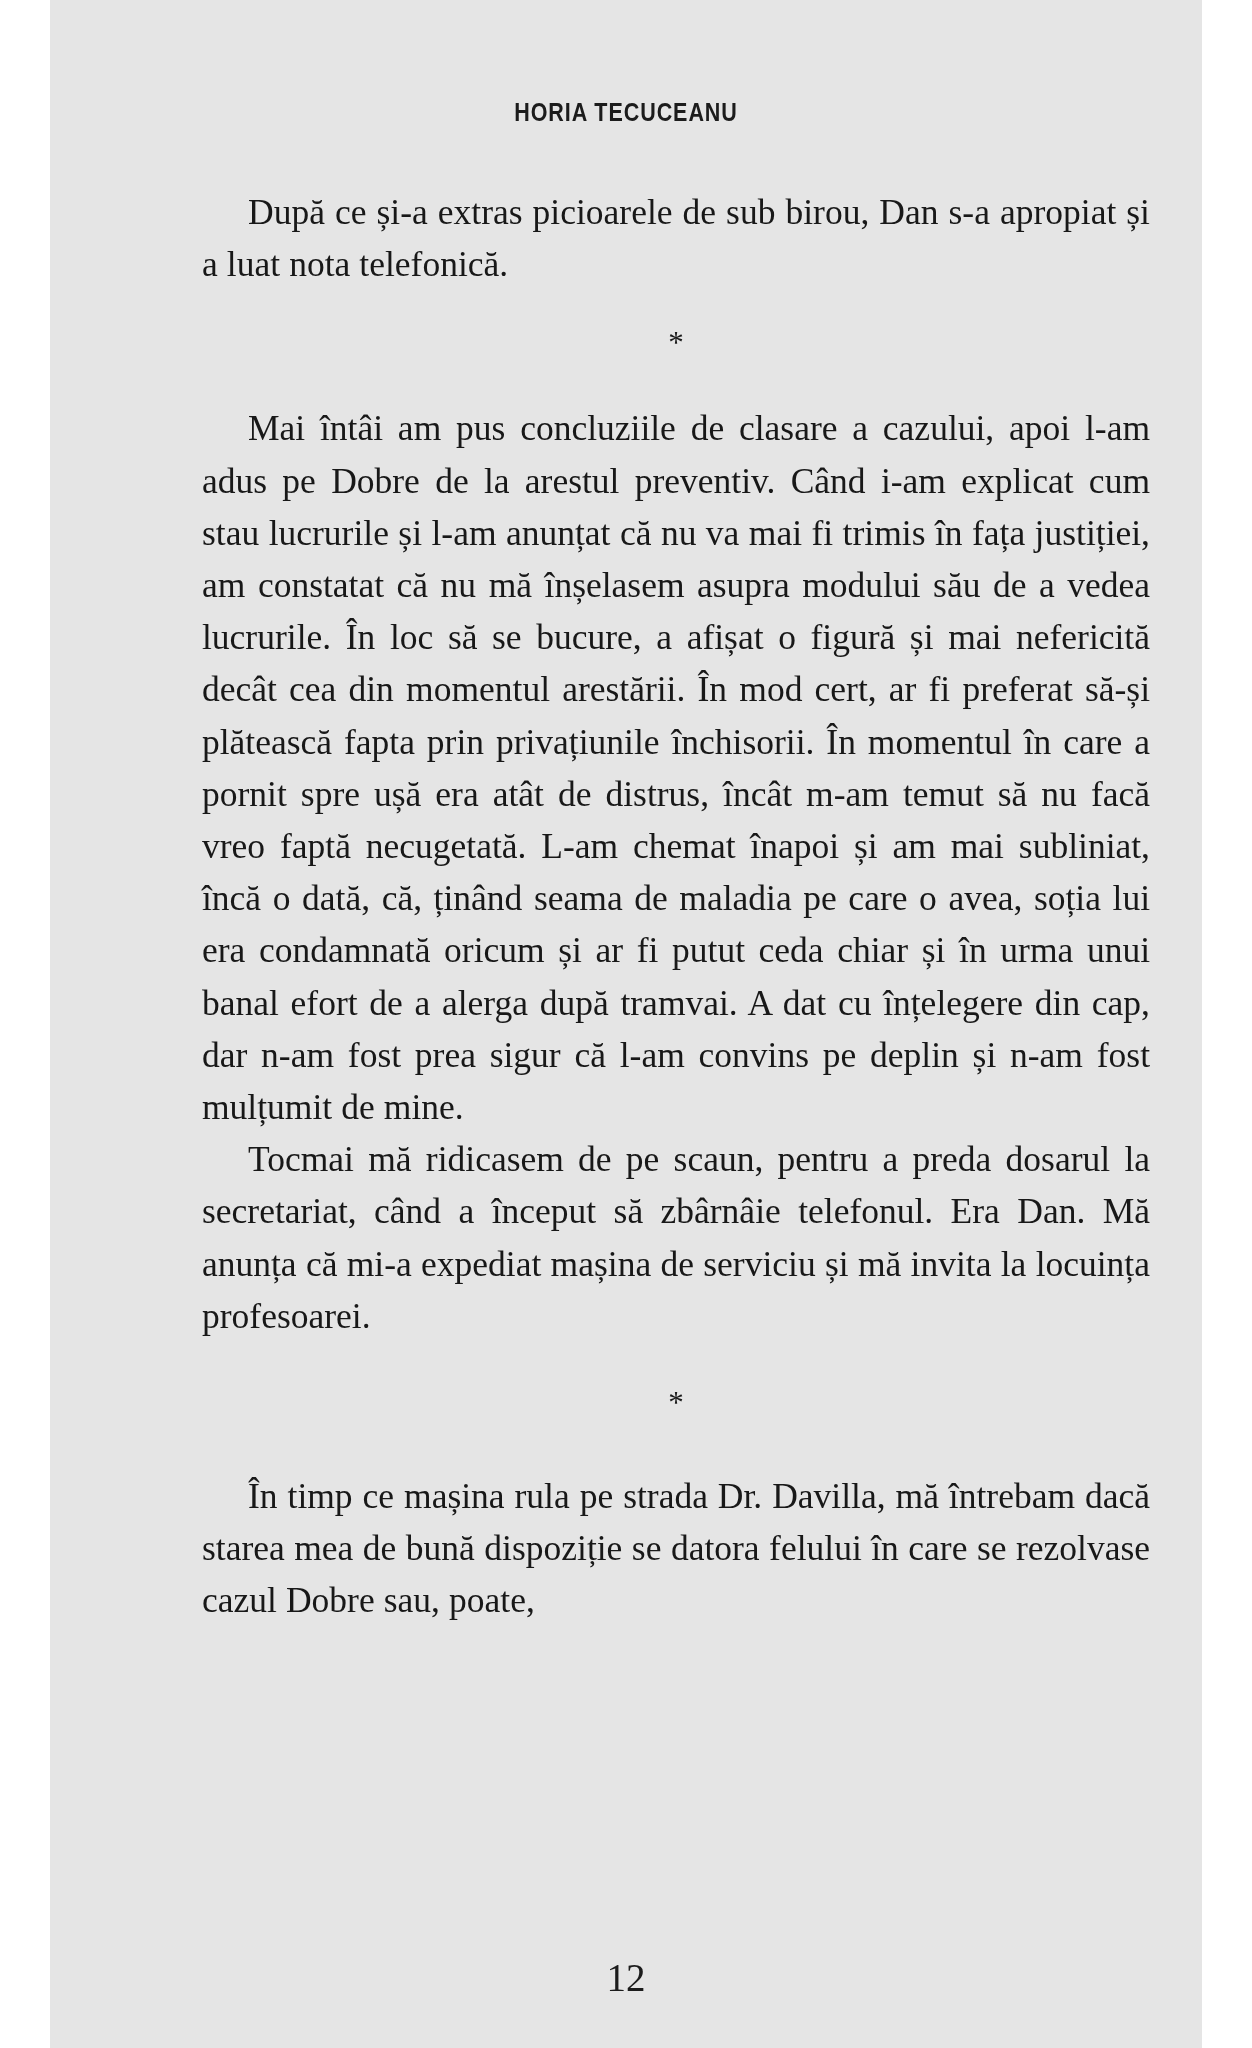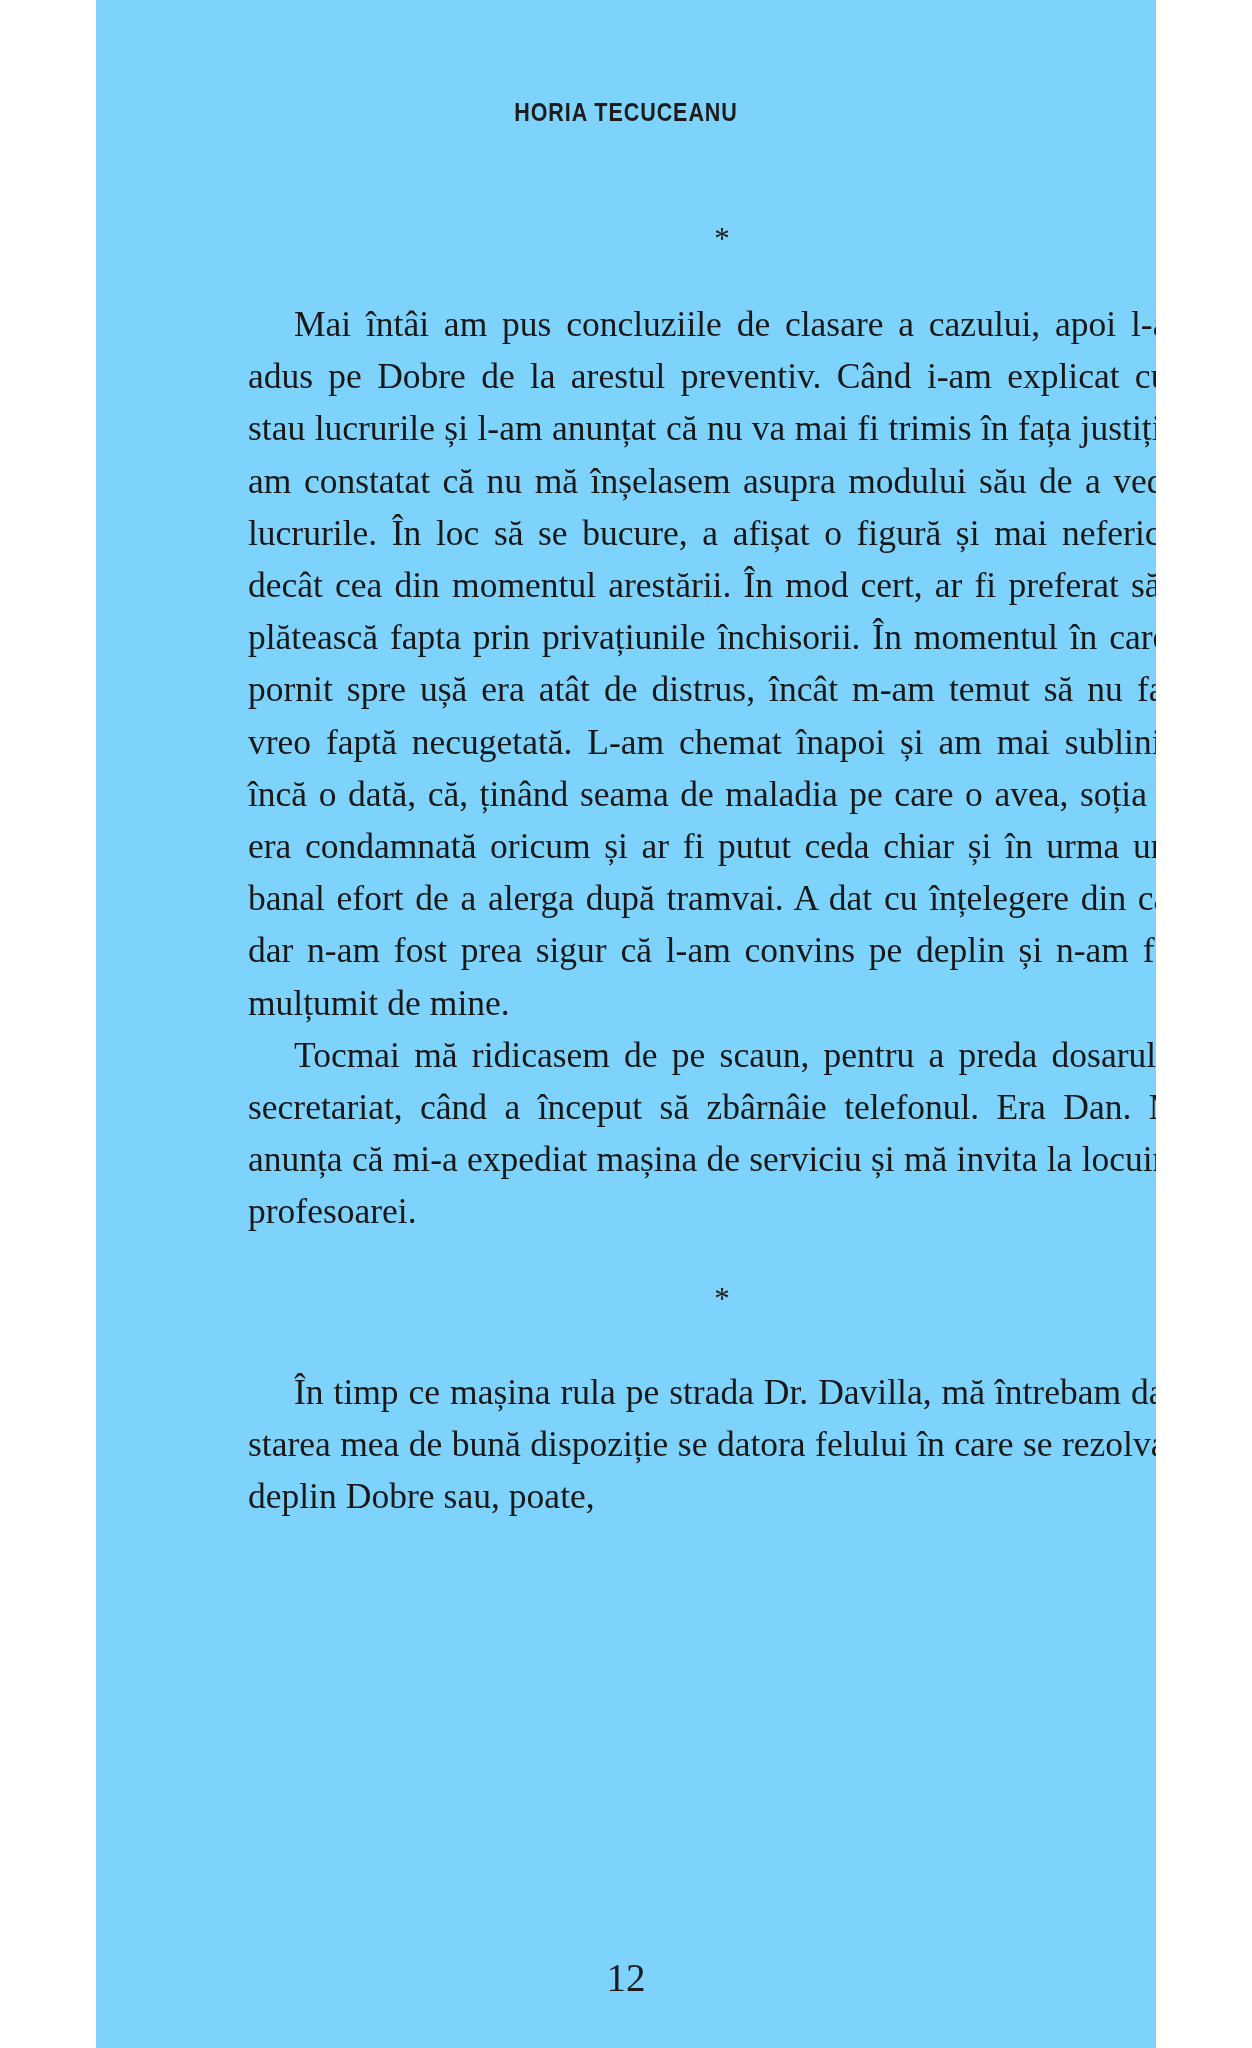--- a/index.html
+++ b/index.html
@@ -10,24 +10,24 @@
   }
 
   body {
     font-family: "Liberation Serif", "DejaVu Serif", serif;
     color: #181818;
     -webkit-font-smoothing: antialiased;
   }
 
   .page {
     position: relative;
-    width: 1060px;
+    width: 1152px;
     height: 2048px;
     margin: 0 auto;
-    background: #7dd3fc;
+    background: #e5e5e5;
     box-sizing: border-box;
     overflow: hidden;
   }
 
   
   .running-head {
     position: absolute;
     top: 98px;
     left: 0;
     right: 0;
@@ -91,28 +91,29 @@
 </style>
 </head>
 <body>
 
 <div class="page">
 
   <div class="running-head">HORIA TECUCEANU</div>
 
   <div class="text-column">
 
+    <p class="para last-of-block">După ce și-a extras picioarele de sub birou, Dan s-a apropiat și a luat nota telefonică.</p>
 
     <div class="divider divider-1">*</div>
 
     <p class="para last-of-block">Mai întâi am pus concluziile de clasare a cazului, apoi l-am adus pe Dobre de la arestul preventiv. Când i-am explicat cum stau lucrurile și l-am anunțat că nu va mai fi trimis în fața justiției, am constatat că nu mă înșelasem asupra modului său de a vedea lucrurile. În loc să se bucure, a afișat o figură și mai nefericită decât cea din momentul arestării. În mod cert, ar fi preferat să-și plătească fapta prin privațiunile închi­sorii. În momentul în care a pornit spre ușă era atât de distrus, încât m-am temut să nu facă vreo faptă necugetată. L-am chemat înapoi și am mai subliniat, încă o dată, că, ținând seama de maladia pe care o avea, soția lui era condamnată oricum și ar fi putut ceda chiar și în urma unui banal efort de a alerga după tramvai. A dat cu înțelegere din cap, dar n-am fost prea sigur că l-am convins pe deplin și n-am fost mulțumit de mine.</p>
 
     <p class="para last-of-block">Tocmai mă ridicasem de pe scaun, pentru a preda dosarul la secretariat, când a început să zbârnâie telefonul. Era Dan. Mă anunța că mi-a expediat mașina de serviciu și mă invita la locuința profesoarei.</p>
 
     <div class="divider divider-2">*</div>
 
-    <p class="para last-of-block">În timp ce mașina rula pe strada Dr. Davilla, mă în­trebam dacă starea mea de bună dispoziție se datora felului în care se rezolvase deplin Dobre sau, poate,</p>
+    <p class="para last-of-block">În timp ce mașina rula pe strada Dr. Davilla, mă în­trebam dacă starea mea de bună dispoziție se datora felului în care se rezolvase cazul Dobre sau, poate,</p>
 
   </div>
 
   <div class="folio">12</div>
 
 </div>
 
 </body></html>

